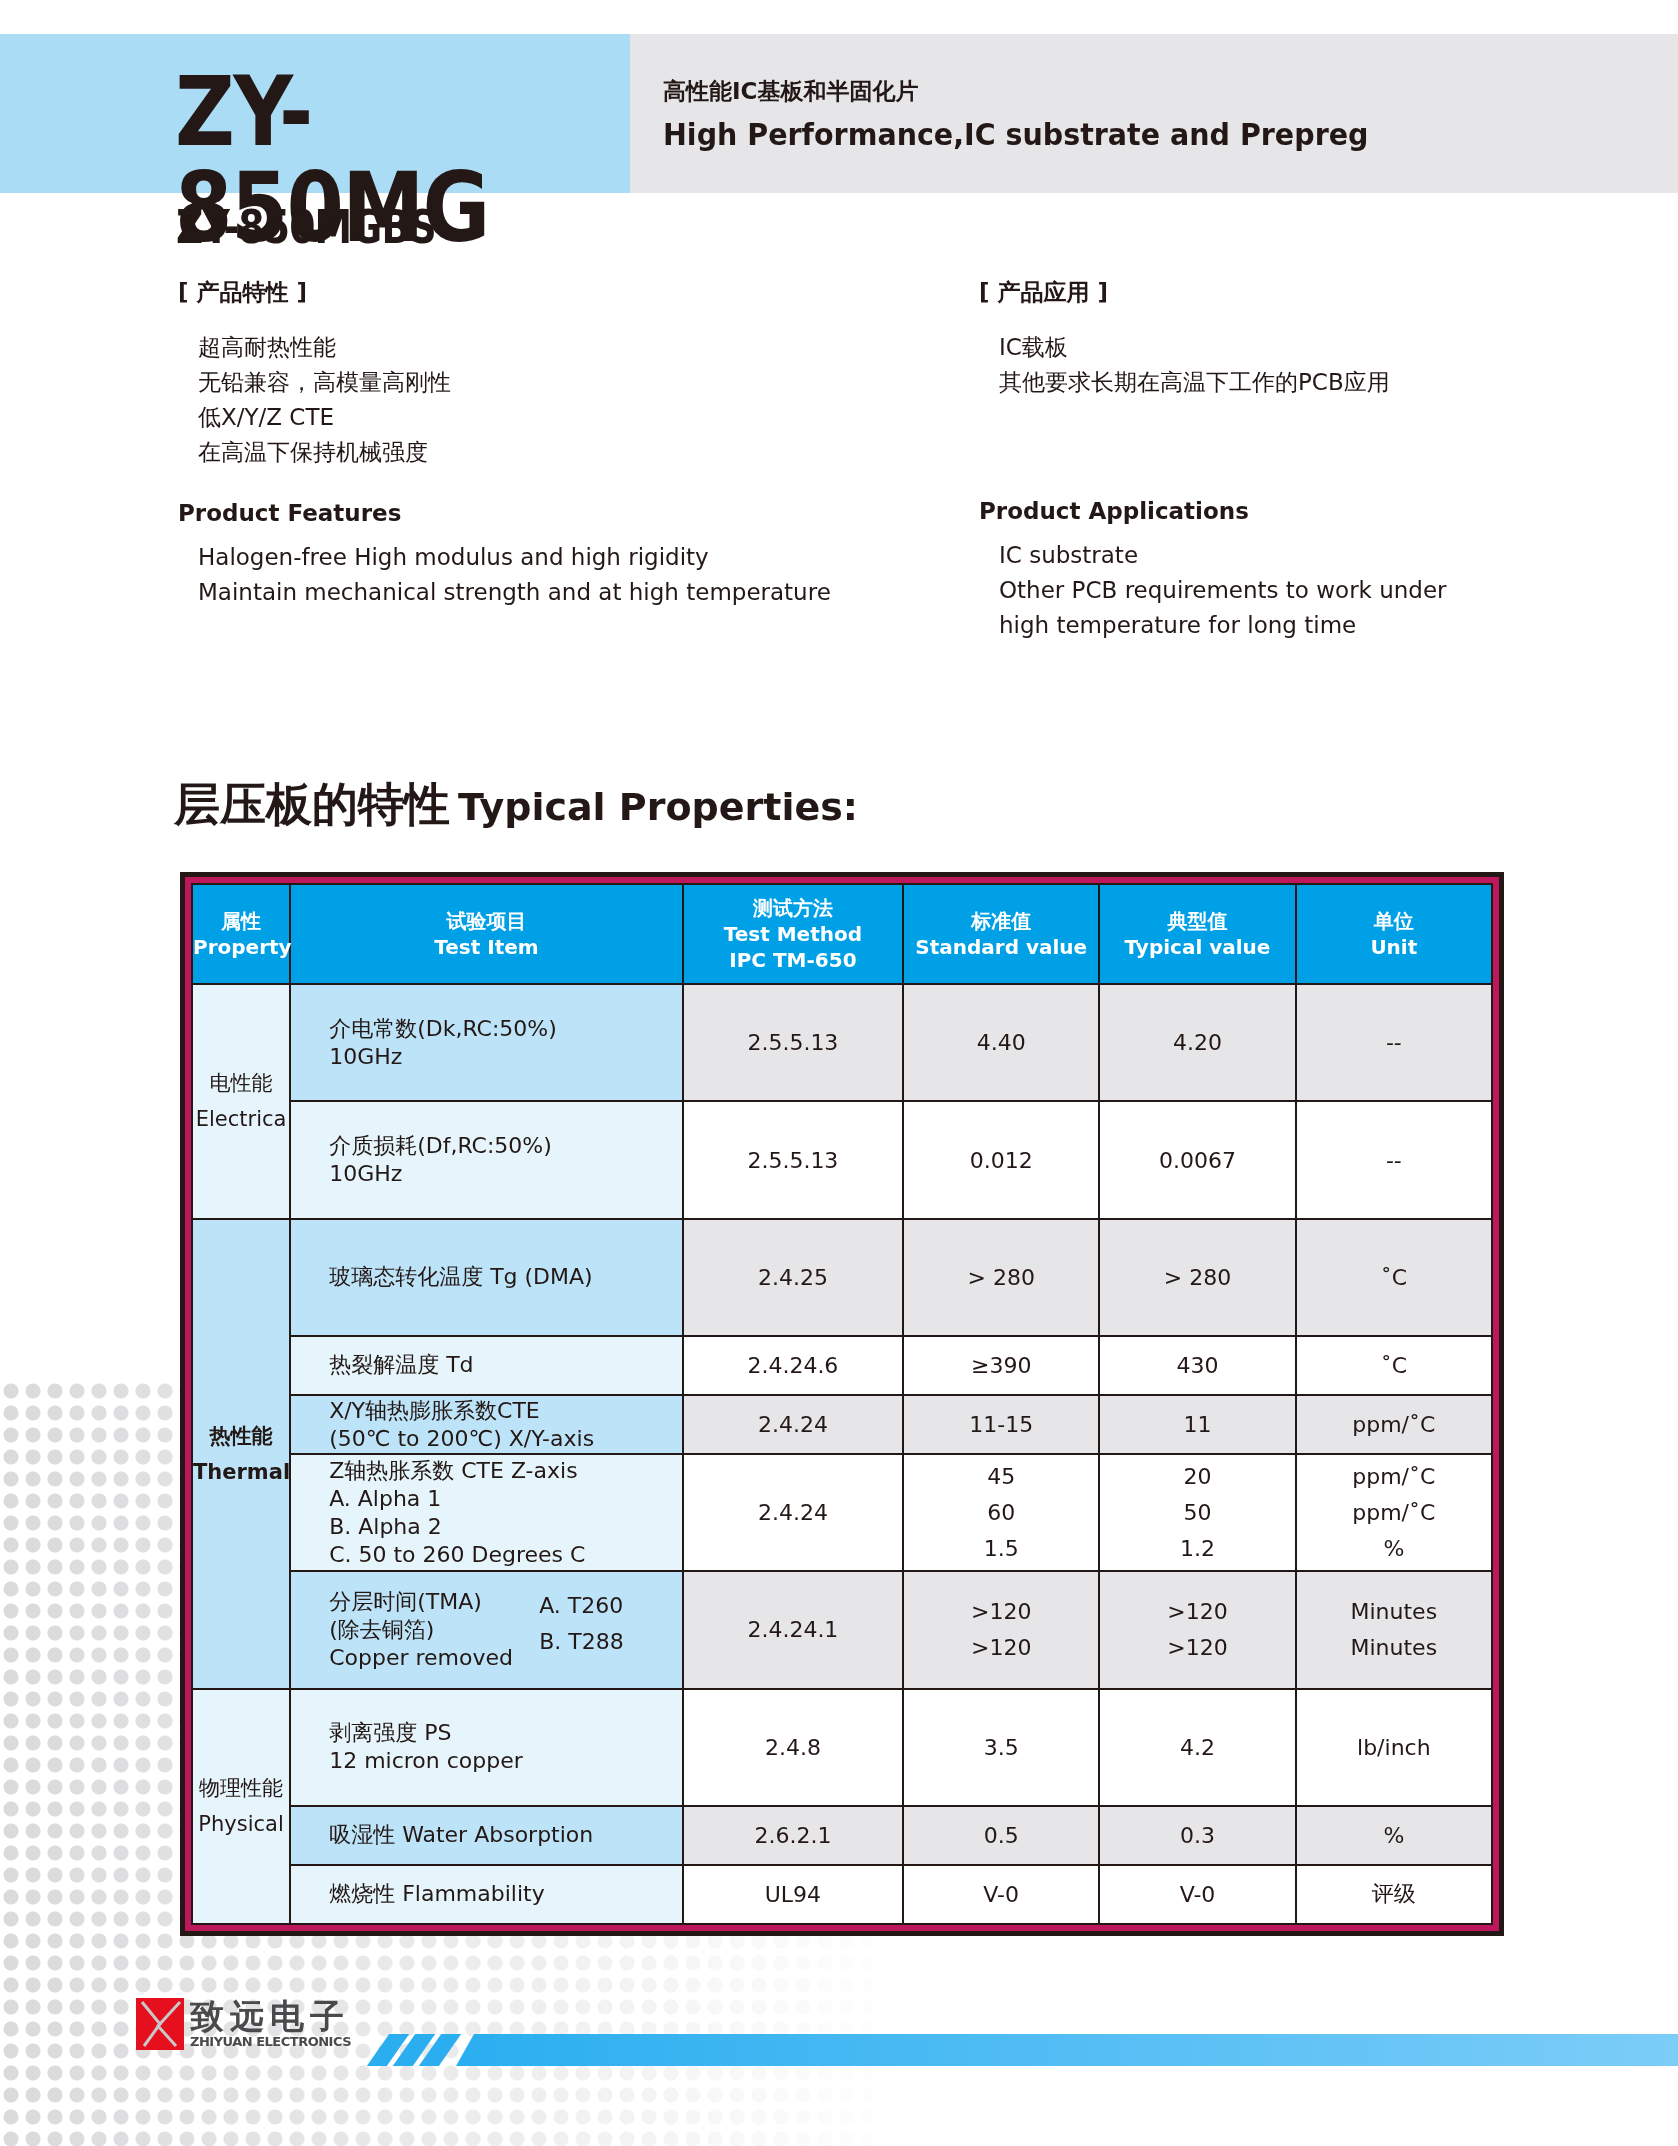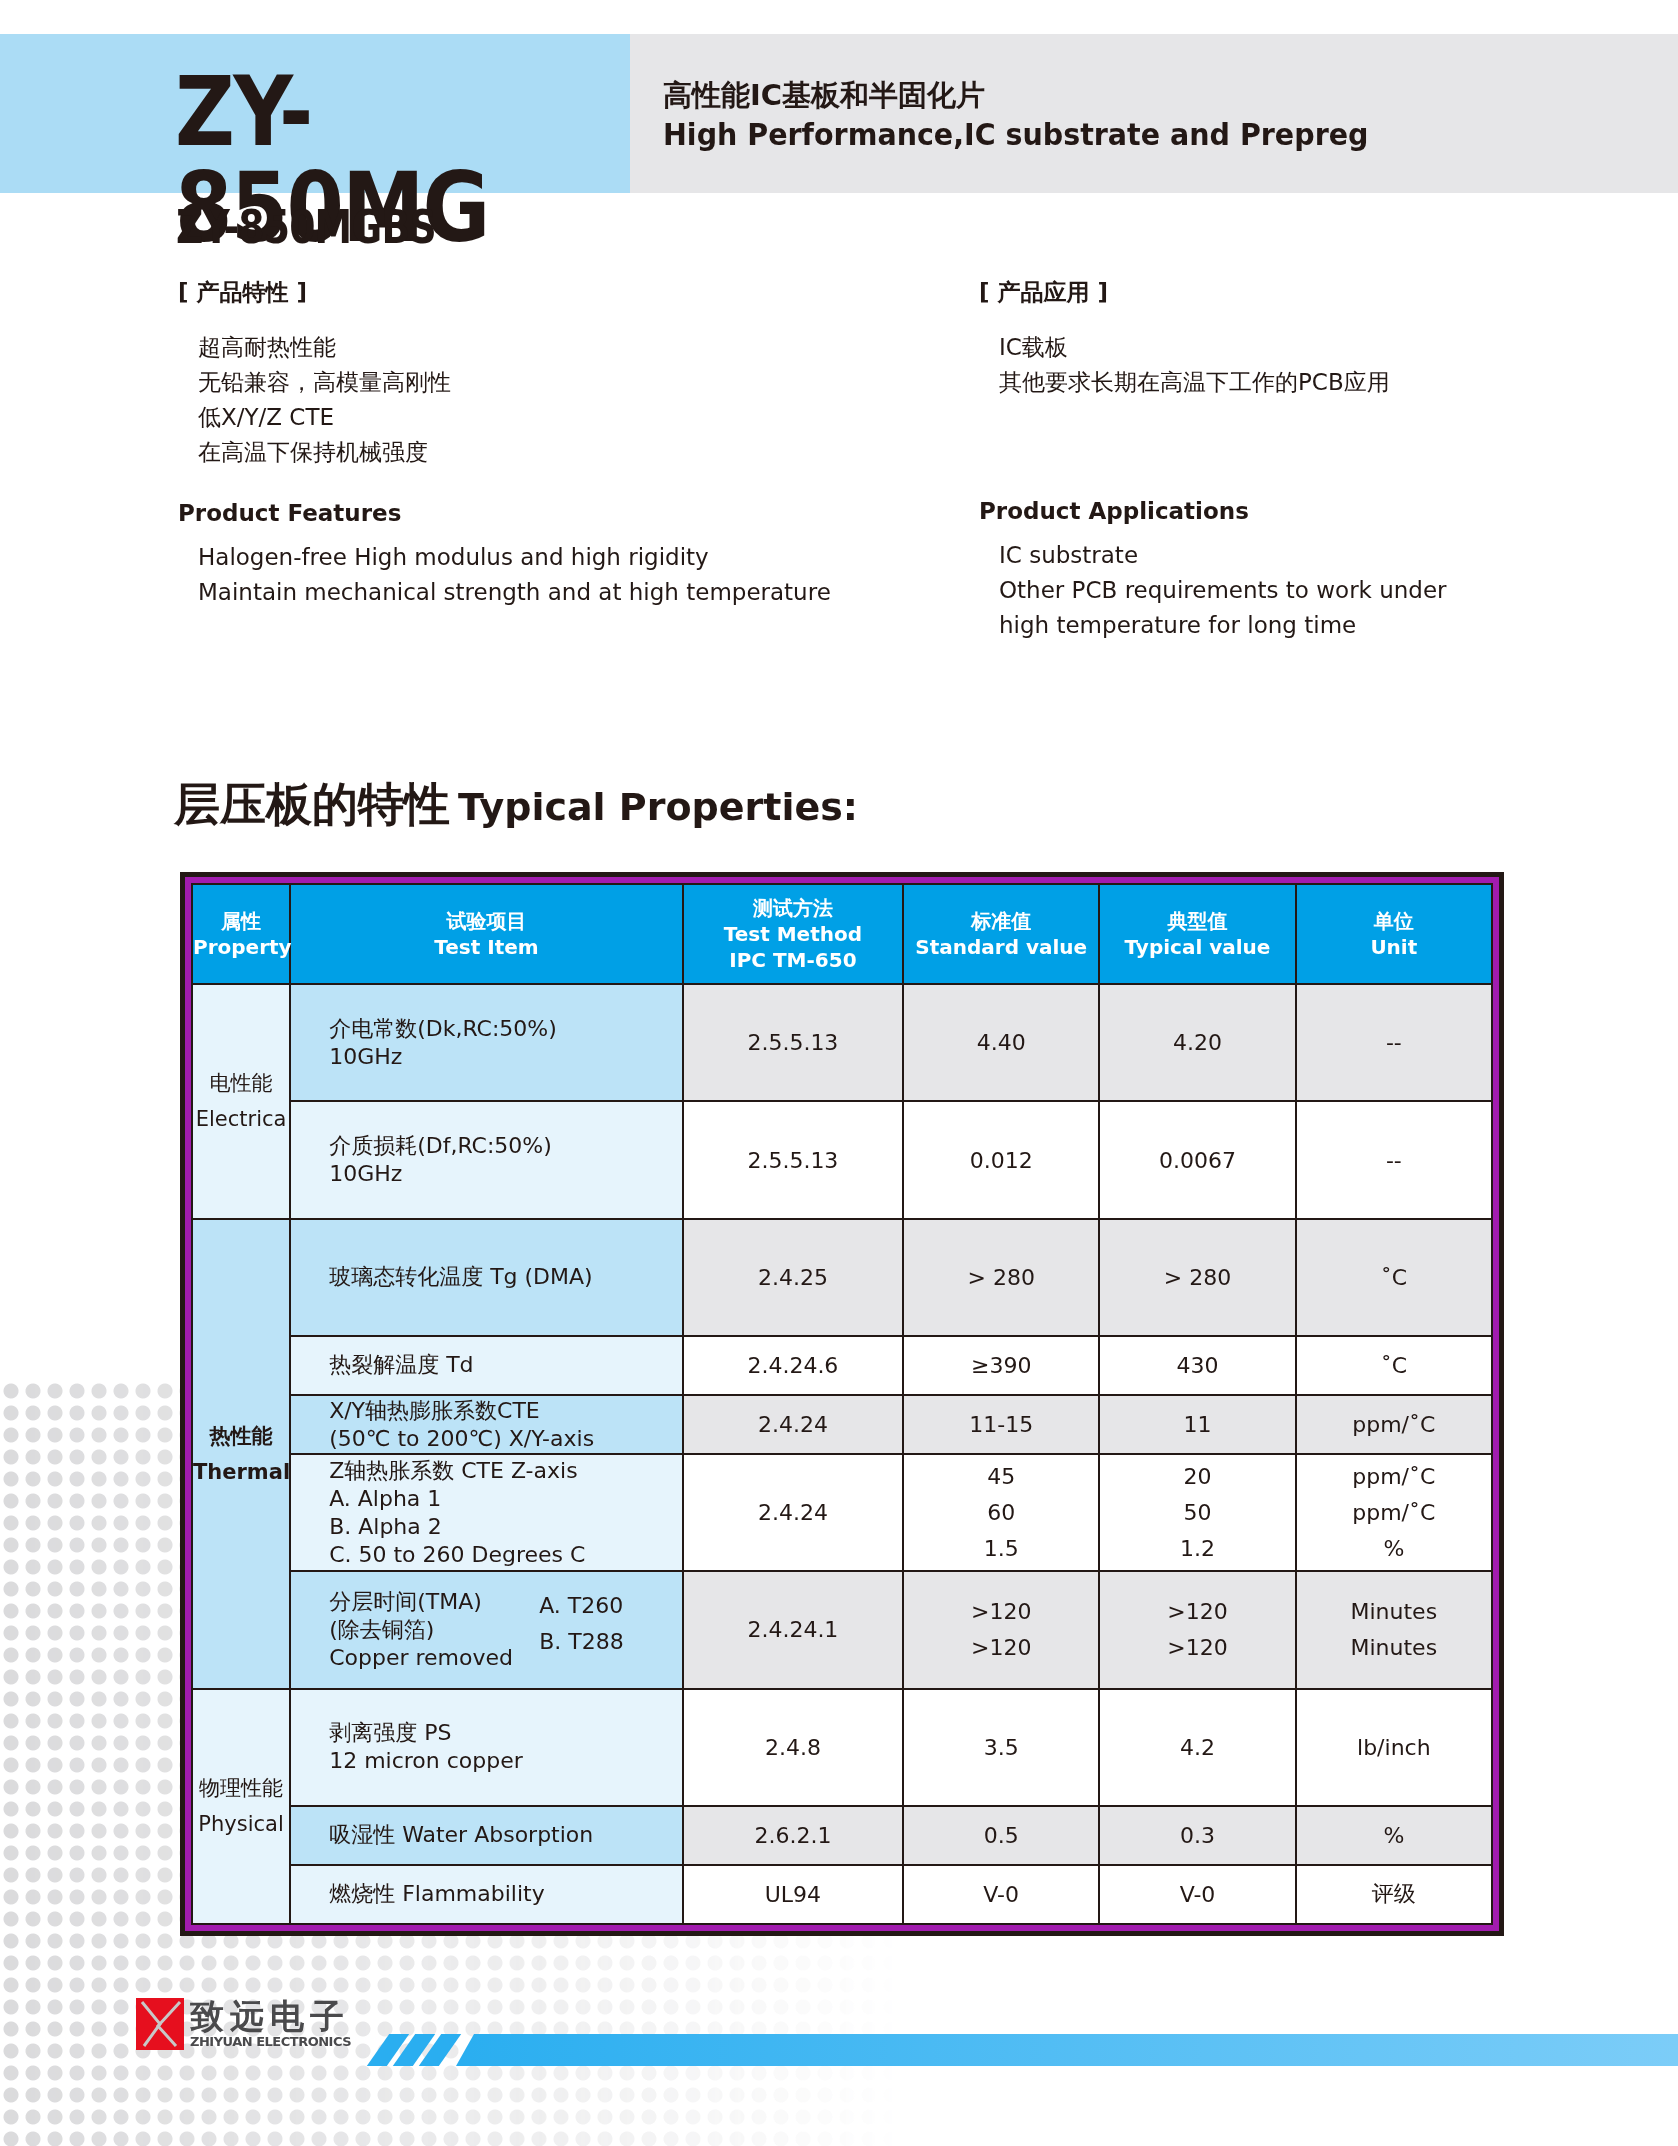--- a/index.html
+++ b/index.html
@@ -15,40 +15,40 @@
     -webkit-mask-composite: source-in;
     mask-image: linear-gradient(to right, rgba(0,0,0,1) 0%, rgba(0,0,0,0.7) 35%, rgba(0,0,0,0) 100%);
     opacity: 0.85;
   }
 
   
   .header { position: absolute; top: 34px; left: 0; width: 1678px; height: 159px; display: flex; }
   .header-left { width: 630px; height: 100%; background: #abdcf5; position: relative; }
   .header-right { flex: 1; height: 100%; background: #e6e6e8; position: relative; }
   .model-title { position: absolute; left: 175px; top: 30px; font-family: "DejaVu Sans", sans-serif; font-weight: bold; font-size: 96px; letter-spacing: -2px; color: #231815; transform: scaleX(0.86); transform-origin: left top; line-height: 1; }
-  .header-cn { position: absolute; left: 33px; top: 42px; font-size: 29px; font-weight: bold; color: #231815; }
+  .header-cn { position: absolute; left: 33px; top: 42px; font-size: 23px; font-weight: bold; color: #231815; }
   .header-en { position: absolute; left: 33px; top: 82px; font-size: 31px; font-weight: bold; color: #231815; transform: scaleX(0.92); transform-origin: left; white-space: nowrap; }
 
   .sub-model { position: absolute; left: 176px; top: 200px; font-size: 46px; font-weight: bold; transform: scaleX(0.82); transform-origin: left; letter-spacing: -1px; }
 
   .section { position: absolute; font-size: 23px; }
   .section .bracket-title { font-weight: bold; font-size: 23px; margin-bottom: 22px; }
   .section .line { line-height: 35px; font-size: 23px; margin-left: 20px; }
   .section .en-title { font-weight: bold; font-size: 23px; margin-top: 0; margin-bottom: 14px; }
   .features-cn { left: 178px; top: 277px; }
   .features-en { left: 178px; top: 500px; }
   .apps-cn { left: 979px; top: 277px; }
   .apps-en { left: 979px; top: 498px; }
 
   .tp-title { position: absolute; left: 174px; top: 774px; white-space: nowrap; }
   .tp-title .cn { font-size: 46px; font-weight: bold; }
   .tp-title .en { font-size: 38px; font-weight: bold; margin-left: 8px; }
 
   
-  .table-frame { position: absolute; left: 180px; top: 872px; width: 1324px; height: 1064px; border: 5px solid #231815; background: #a21caf; padding: 6px; }
+  .table-frame { position: absolute; left: 180px; top: 872px; width: 1324px; height: 1064px; border: 5px solid #231815; background: #be185d; padding: 6px; }
   table { width: 100%; height: 100%; border-collapse: collapse; table-layout: fixed; font-size: 22px; }
   td, th { border: 2px solid #231815; text-align: center; vertical-align: middle; font-weight: normal; }
   th { background: #00a0e6; color: #ffffff; font-size: 20px; font-weight: bold; line-height: 1.3; }
   td.prop { background: #e6f4fc; font-size: 21px; line-height: 36px; }
   td.prop.thermal { background: #bce3f7; font-weight: bold; }
   td.item { text-align: left; padding-left: 38px; line-height: 28px; font-size: 22px; }
   .bg-blue { background: #bce3f7; }
   .bg-lblue { background: #e6f4fc; }
   .bg-grey { background: #e6e6e8; }
   .bg-white { background: #ffffff; }

